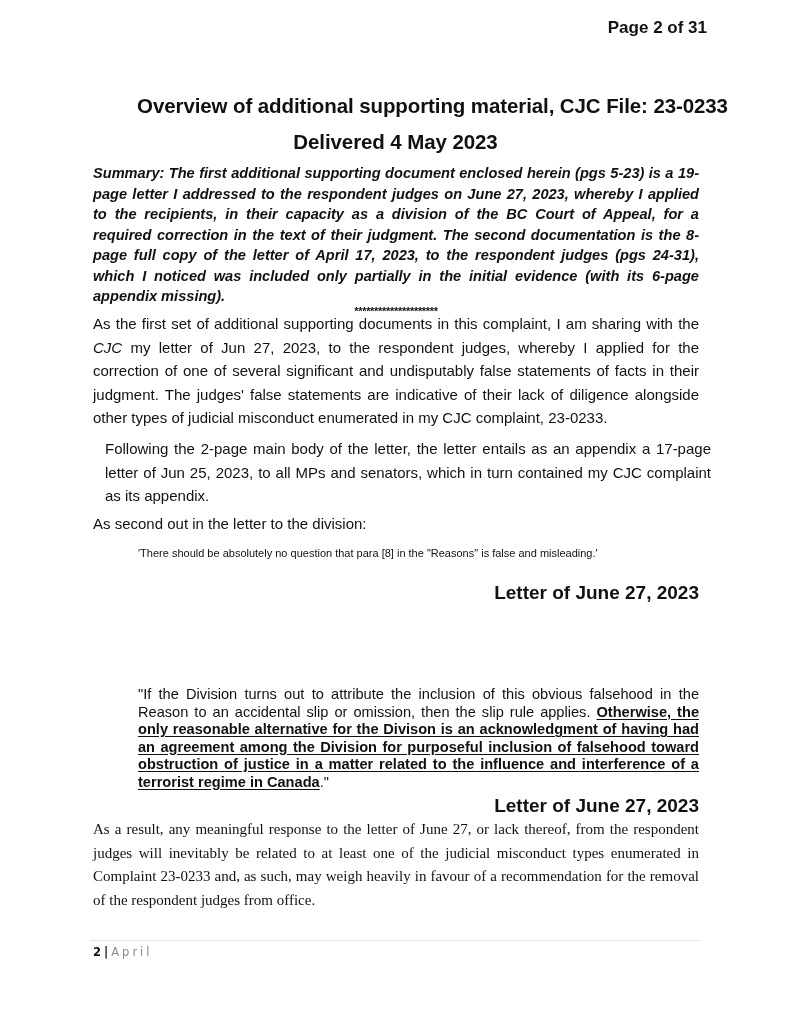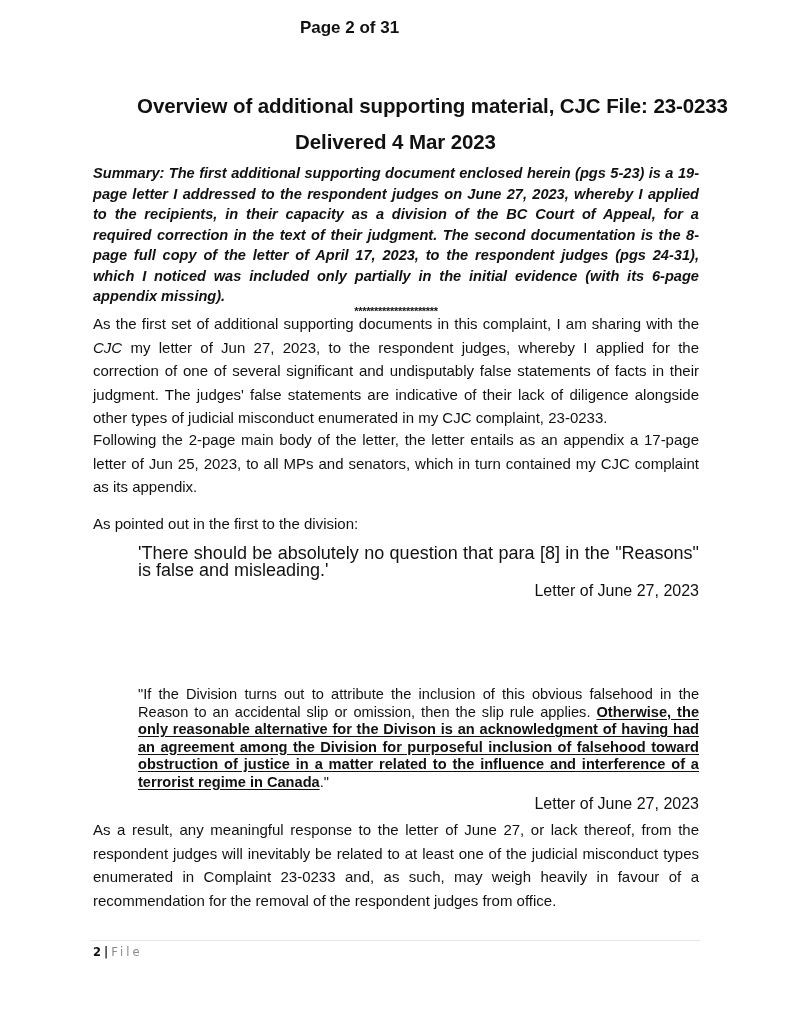--- a/index.html
+++ b/index.html
@@ -17,23 +17,23 @@
     }
     .page {
       position: absolute;
       left: 0; top: 0;
       width: 791px;
       height: 1023px;
     }
     .page-counter {
       position: absolute;
       top: 18px;
-      left: 4px;
+      left: 16px;
       width: 691px;
-      text-align: center;
+      text-align: right;
       font-weight: bold;
       font-size: 17px;
     }
     .title {
       position: absolute;
       left: 0;
       width: 791px;
       text-align: center;
       font-weight: bold;
       font-size: 20.5px;
@@ -62,52 +62,52 @@
       font-size: 11px;
       line-height: 12px;
       letter-spacing: -0.3px;
       margin-top: -2px;
     }
     .body-text {
       font-size: 15px;
       text-align: justify;
     }
     .p1 { top: 312px; line-height: 23.5px; }
-    .p2 { top: 428px; line-height: 23.5px; }
+    .p2 { top: 437px; line-height: 23.5px; margin-left: 12px; }
     .p3 { top: 512px; line-height: 23.5px; }
     .quote1 {
       position: absolute;
       left: 138px;
       width: 561px;
       top: 545px;
-      font-size: 18px;
+      font-size: 11px;
       line-height: 17px;
       text-align: justify;
     }
     .attrib {
       position: absolute;
       right: 92px;
-      font-weight: normal;
-      font-size: 16px;
+      font-weight: bold;
+      font-size: 19px;
       text-align: right;
     }
     .attrib.a1 { top: 582px; }
     .p4 { top: 603px; line-height: 26.5px; }
     .quote2 {
       position: absolute;
       left: 138px;
       width: 561px;
       top: 686px;
       font-size: 14.6px;
       line-height: 17.5px;
       text-align: justify;
     }
     .quote2 u { text-decoration: underline; text-underline-offset: 2px; font-weight: bold; }
     .attrib.a2 { top: 795px; }
-    .p5 { top: 818px; line-height: 23.5px; }
+    .p5 { top: 818px; line-height: 23.5px; font-family: Liberation Serif, serif; }
 
     .footer-rule {
       position: absolute;
       left: 90px;
       width: 610px;
       top: 940px;
       height: 1px;
       background: #e6e6e6;
     }
     .footer {
@@ -122,44 +122,44 @@
     .footer .word { color: #8a8a8a; letter-spacing: 3px; }
   </style>
 </head>
 <body>
 
 <div class="page">
 
   <div class="page-counter">Page 2 of 31</div>
 
   <div class="title t1">Overview of additional supporting material, CJC File: 23-0233</div>
-  <div class="title t2">Delivered 4 Mar 2023</div>
+  <div class="title t2">Delivered 4 May 2023</div>
 
   <div class="content summary">
     <b>Summary:</b><span> The first additional supporting document enclosed herein (pgs 5-23) is a 19-page letter I addressed to the respondent judges on June 27, 2023, whereby I applied to the recipients, in their capacity as a division of the BC Court of Appeal, for a required correction in the text of their judgment. The second documentation is the 8-page full copy of the letter of April 17, 2023, to the respondent judges (pgs 24-31), which I noticed was included only partially in the initial evidence (with its 6-page appendix missing).</span>
     <div class="stars">*********************</div>
   </div>
 
   <div class="content body-text p1">
     <span>As the first set of additional supporting documents in this complaint, I am sharing with the </span><i>CJC</i><span> my letter of Jun 27, 2023, to the respondent judges, whereby I applied for the correction of one of several significant and undisputably false statements of facts in their judgment. The judges' false statements are indicative of their lack of diligence alongside other types of judicial misconduct enumerated in my CJC complaint, 23-0233.</span>
   </div>
 
   <div class="content body-text p2">Following the 2-page main body of the letter, the letter entails as an appendix a 17-page letter of Jun 25, 2023, to all MPs and senators, which in turn contained my CJC complaint as its appendix.</div>
 
-  <div class="content body-text p3">As pointed out in the first to the division:</div>
+  <div class="content body-text p3">As second out in the letter to the division:</div>
 
   <div class="quote1">'There should be absolutely no question that para [8] in the "Reasons" is false and misleading.'</div>
   <div class="attrib a1">Letter of June 27, 2023</div>
 
 
   <div class="quote2">
     <span>"If the Division turns out to attribute the inclusion of this obvious falsehood in the Reason to an accidental slip or omission, then the slip rule applies. </span><u>Otherwise, the only reasonable alternative for the Divison is an acknowledgment of having had an agreement among the Division for purposeful inclusion of falsehood toward obstruction of justice in a matter related to the influence and interference of a terrorist regime in Canada</u><span>."</span>
   </div>
   <div class="attrib a2">Letter of June 27, 2023</div>
 
   <div class="content body-text p5">As a result, any meaningful response to the letter of June 27, or lack thereof, from the respondent judges will inevitably be related to at least one of the judicial misconduct types enumerated in Complaint 23-0233 and, as such, may weigh heavily in favour of a recommendation for the removal of the respondent judges from office.</div>
 
   <div class="footer-rule"></div>
   <div class="footer">
-    <span class="num">2</span><span class="bar">|</span><span class="word">File</span>
+    <span class="num">2</span><span class="bar">|</span><span class="word">April</span>
   </div>
 
 </div>
 
 </body></html>

